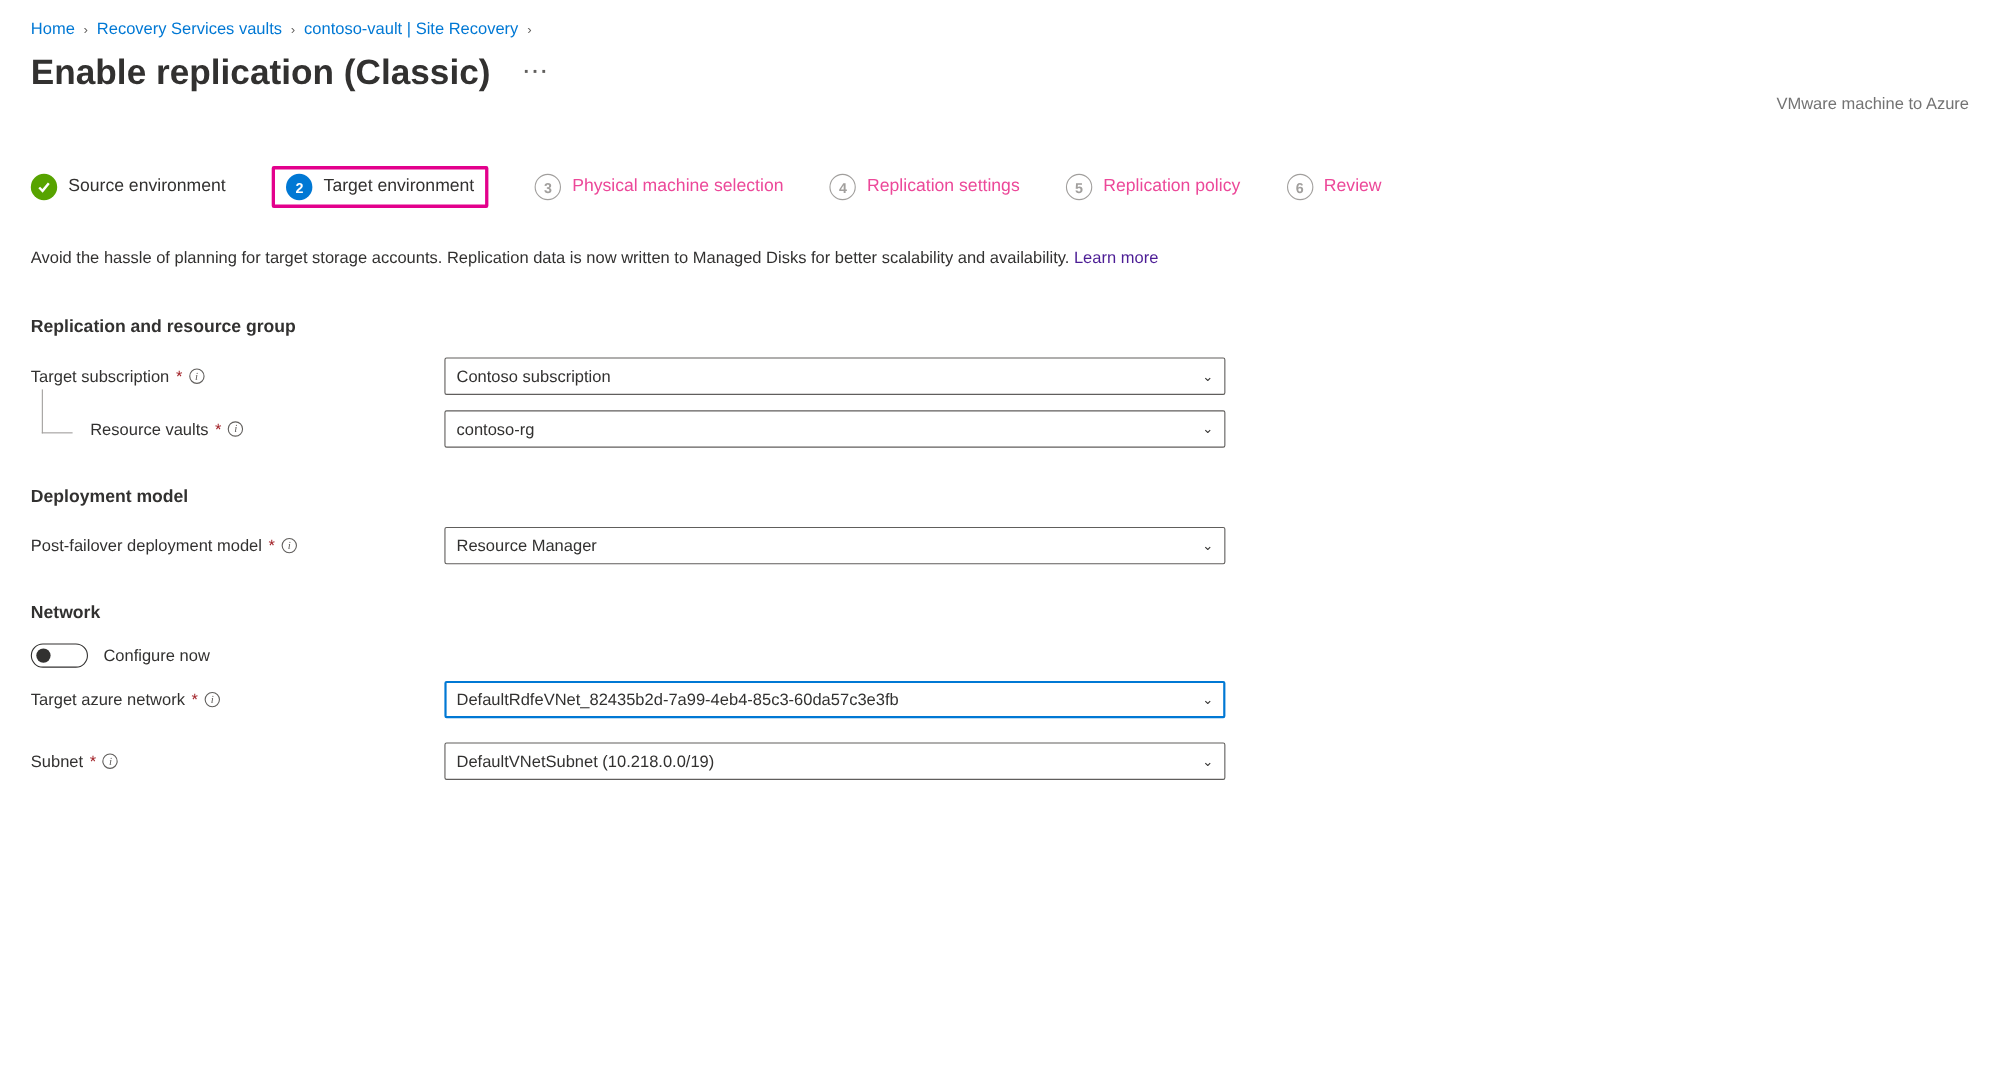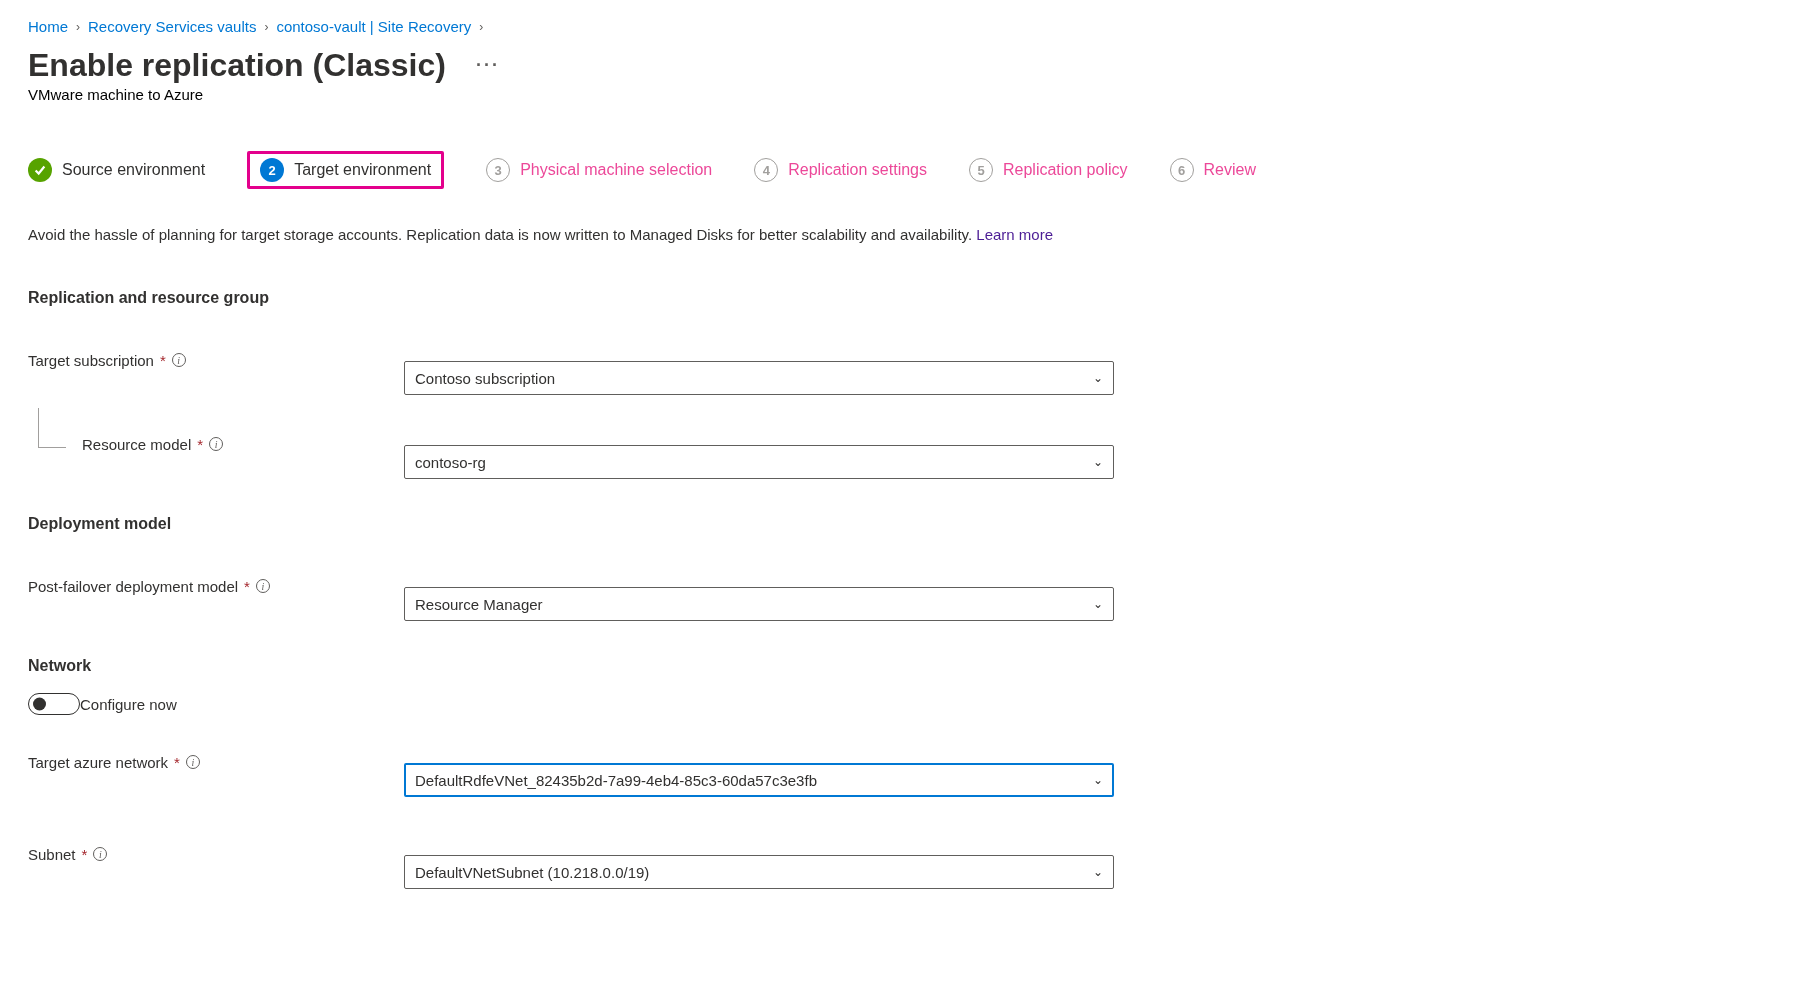--- a/index.html
+++ b/index.html
@@ -39,23 +39,24 @@
       gap: 30px;
     }
     .more-dots {
       font-size: 18px;
       color: #605e5c;
       cursor: pointer;
       letter-spacing: 2px;
     }
     .subtitle {
       font-size: 15px;
-      color: #000000;
+      color: #737373;
       margin-top: 2px;
       margin-bottom: 48px;
+      text-align: right;
     }
     .steps {
       display: flex;
       align-items: center;
       gap: 42px;
       margin-bottom: 34px;
       flex-wrap: wrap;
     }
     .step {
       display: flex;
@@ -180,36 +181,36 @@
       border: 1px solid #605e5c;
       border-radius: 2px;
       display: flex;
       align-items: center;
       justify-content: space-between;
       padding: 0 10px;
       font-size: 15px;
       color: #323130;
       cursor: pointer;
       background: #ffffff;
-      margin-top: 36px;
     }
     .select-box.focused {
       border: 2px solid #0078d4;
       padding: 0 9px;
     }
     .select-box .chev {
       font-size: 12px;
       color: #323130;
     }
     .section-gap {
       margin-bottom: 36px;
     }
     .toggle-row {
       display: flex;
       align-items: center;
+      gap: 14px;
       margin-bottom: 12px;
     }
     .toggle {
       width: 52px;
       height: 22px;
       border: 1px solid #323130;
       border-radius: 12px;
       position: relative;
       cursor: pointer;
       background: #ffffff;
@@ -293,21 +294,21 @@
     </div>
     <div class="select-box">
       <span>Contoso subscription</span>
       <span class="chev">⌄</span>
     </div>
   </div>
 
   <div class="form-row">
     <div class="form-label indented">
       <span class="indent-marker"></span>
-      <span>Resource model</span>
+      <span>Resource vaults</span>
       <span class="required">*</span>
       <span class="info-icon">i</span>
     </div>
     <div class="select-box">
       <span>contoso-rg</span>
       <span class="chev">⌄</span>
     </div>
   </div>
 </div>
 

